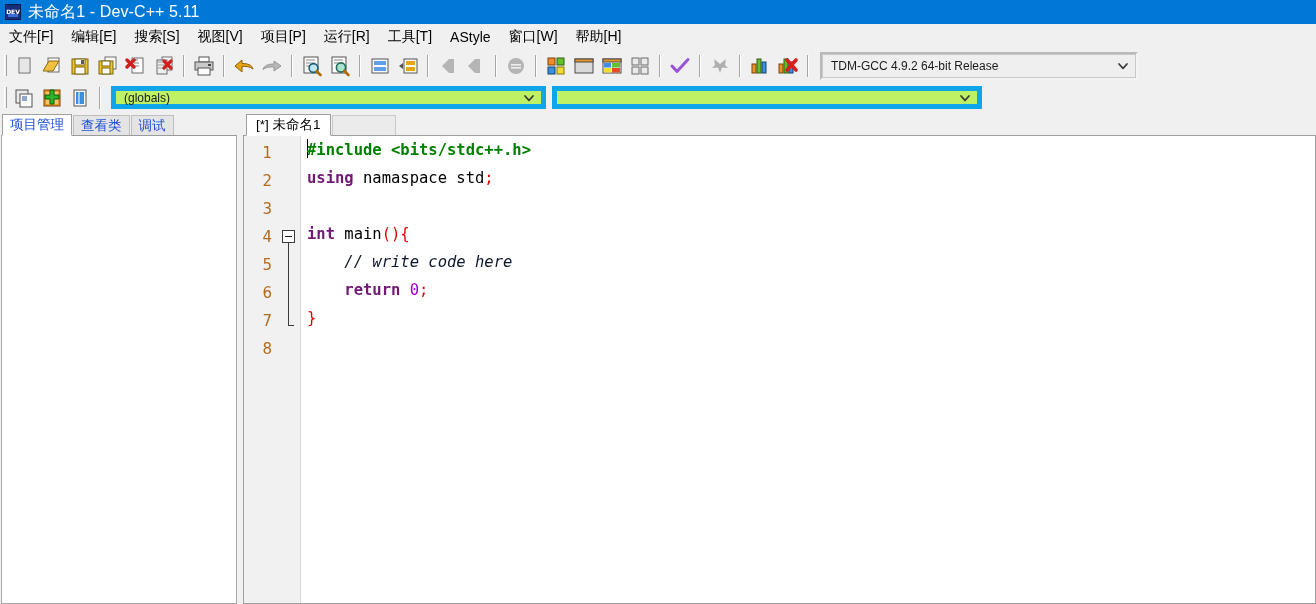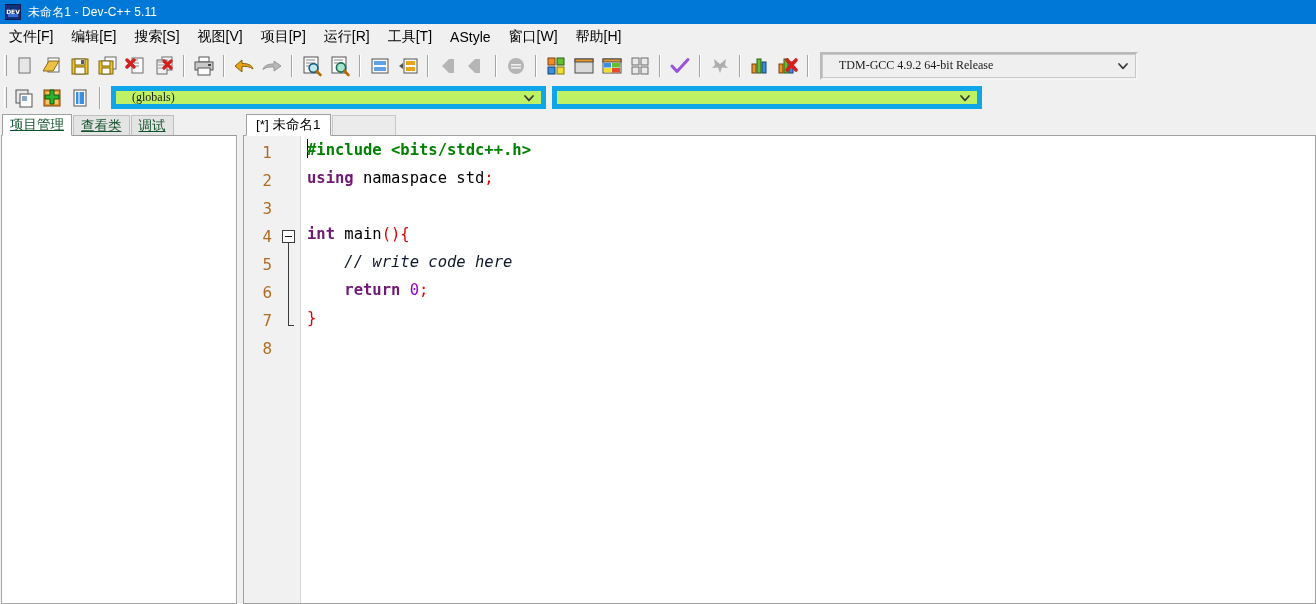--- a/index.html
+++ b/index.html
@@ -19,21 +19,21 @@
   .app-icon{
     width:16px;height:16px;background:#14307a;border:1px solid #0a1c4d;
     display:flex;align-items:center;justify-content:center;margin-right:7px;
     position:relative;box-sizing:border-box;
   }
   .app-icon .dev{
     font-family:"DejaVu Sans",sans-serif;font-size:6px;color:#ffffff;
     letter-spacing:0px;line-height:6px;font-weight:bold;
   }
   .app-icon .bar{position:absolute;bottom:2px;left:2px;right:2px;height:3px;background:#3a6ed8;}
-  .title-text{font-size:12px;font-family:"Liberation Sans",sans-serif;letter-spacing:.1px;}
+  .title-text{font-size:16px;font-family:"Liberation Sans",sans-serif;letter-spacing:.1px;}
 
   
   .menubar{
     height:25px;min-height:25px;background:#f0f0f0;display:flex;align-items:center;
   }
   .menu-item{
     font-size:14px;color:#000;padding:3px 9px;white-space:nowrap;cursor:default;
     font-family:"Liberation Sans",sans-serif;
   }
 
@@ -58,21 +58,21 @@
   .tbtn svg{display:block;}
 
   
   .combo{
     height:24px;border:1px solid #b4b4b4;background:#ffffff;
     display:flex;align-items:center;box-sizing:border-box;
     position:relative;
   }
   .combo.flat{background:#bef264;border:5px solid #0ea5e9;}
   .combo .ctext{
-    flex:1;padding-left:16px;font-family:Liberation Serif, serif;font-size:12px;color:#1a1a1a;
+    flex:1;padding-left:8px;font-family:Liberation Sans, sans-serif;font-size:12px;color:#1a1a1a;
     white-space:nowrap;overflow:hidden;
   }
   .combo .carrow{
     width:24px;height:100%;display:flex;align-items:center;justify-content:center;
   }
   .combo .carrow svg{display:block;}
   .compiler-combo{
     width:318px;margin-left:6px;border:2px solid;
     border-color:#b9b9b9 #f4f4f4 #f4f4f4 #b9b9b9;background:#eeeeee;
     height:28px;
@@ -91,22 +91,22 @@
 
   
   .body{flex:1;display:flex;min-height:0;background:#f0f0f0;position:relative;}
 
   .left-panel{
     width:237px;min-width:237px;display:flex;flex-direction:column;background:#f0f0f0;
   }
   .tabstrip{height:22px;display:flex;align-items:flex-end;padding-left:2px;background:#f0f0f0;}
   .tab{
     font-size:13.5px;padding:2px 7px 2px 7px;height:20px;box-sizing:border-box;
-    display:flex;align-items:center;color:#14532d;cursor:default;white-space:nowrap;
-    background:#e4e4e4;border:1px solid #bfbfbf;border-bottom:none;margin-right:1px;text-decoration:underline;
+    display:flex;align-items:center;color:#1d4ed8;cursor:default;white-space:nowrap;
+    background:#e4e4e4;border:1px solid #bfbfbf;border-bottom:none;margin-right:1px;
   }
   .tab.active{background:#ffffff;border-color:#a0a0a0;border-bottom:1px solid #ffffff;
     height:22px;margin-bottom:-1px;position:relative;z-index:3;}
   .tree{
     flex:1;background:#ffffff;border:1px solid #a8a8a8;border-top-color:#9a9a9a;
     margin:0 0 0 1px;box-sizing:border-box;overflow:hidden;
   }
   .splitter{width:6px;background:#f0f0f0;cursor:col-resize;}
 
   .right-panel{flex:1;display:flex;flex-direction:column;min-width:0;background:#f0f0f0;}

